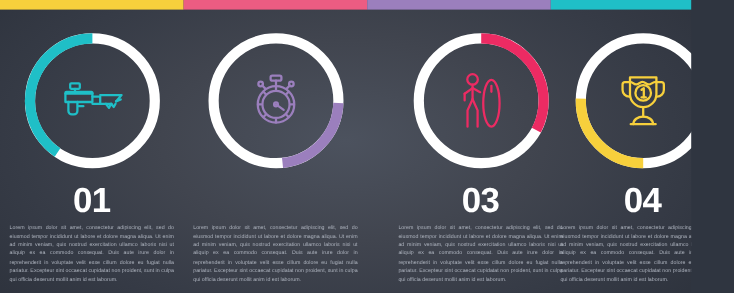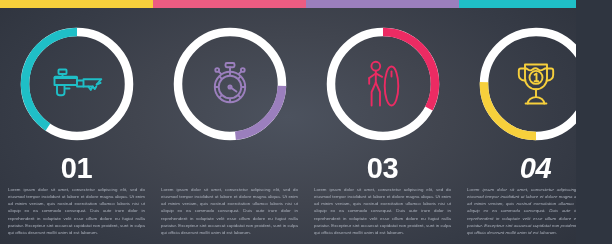--- a/index.html
+++ b/index.html
@@ -33,22 +33,22 @@
 
   
   .column {
     position: absolute;
     top: 8px;
     width: 153px;
     height: 236px;
   }
   .col-0 { left: 0; }
   .col-1 { left: 153px; }
-  .col-2 { left: 306px; }
-  .col-3 { left: 459px; font-style: italic; }
+  .col-2 { left: 324px; }
+  .col-3 { left: 459px; }
 
   .ring-wrap {
     position: absolute;
     top: 14px;
     left: 50%;
     transform: translateX(-50%);
     width: 124px;
     height: 124px;
   }
   .ring-wrap svg { display: block; }

